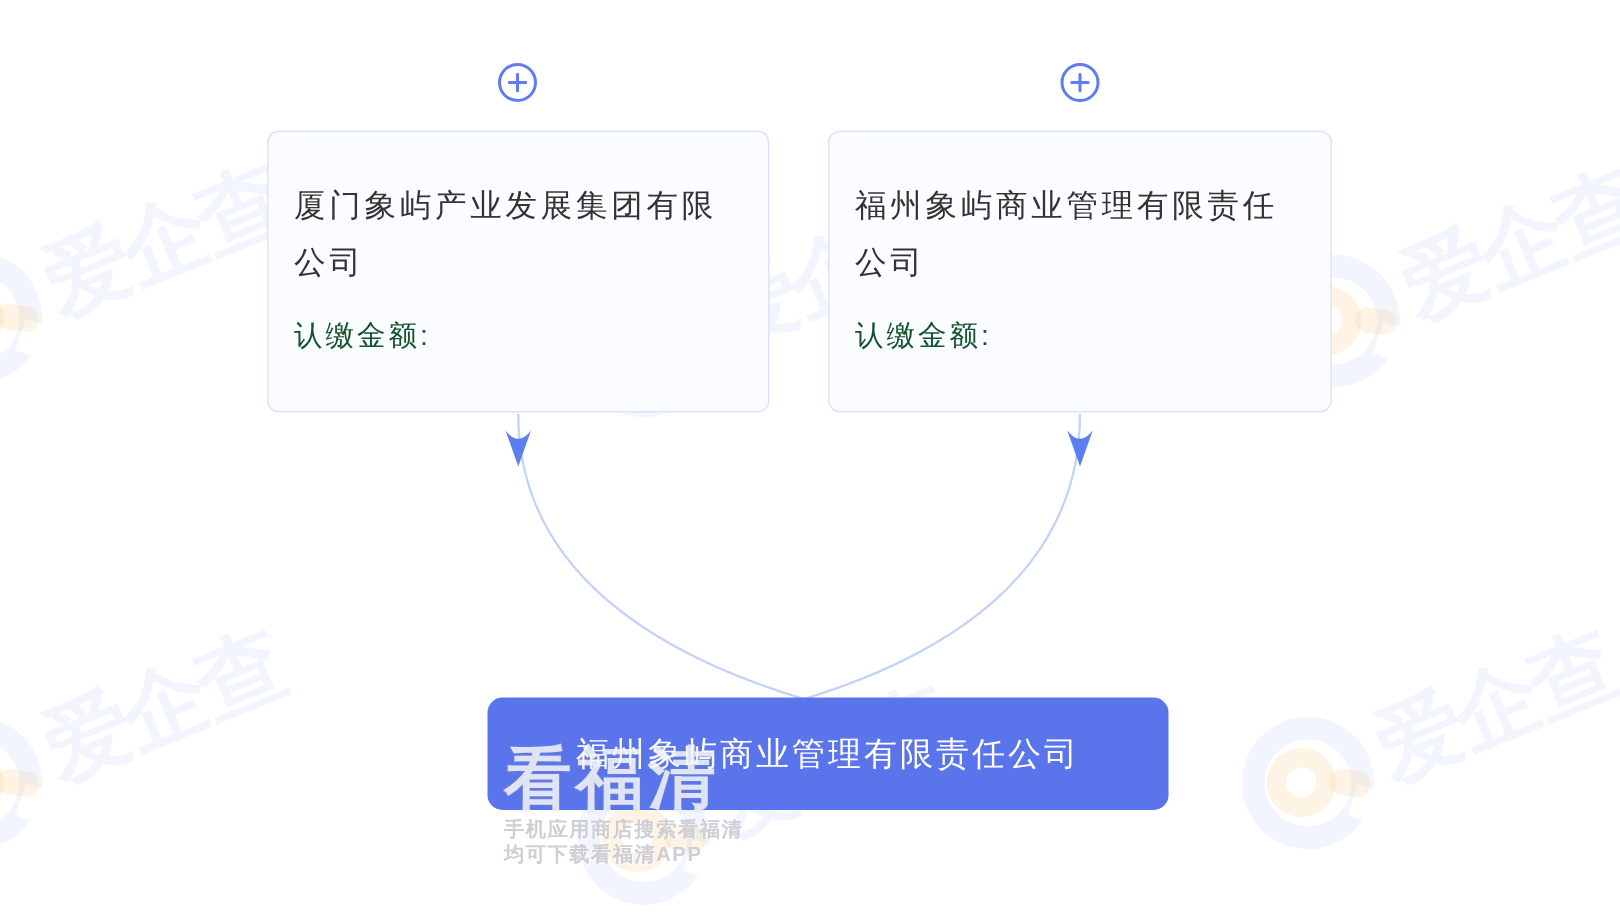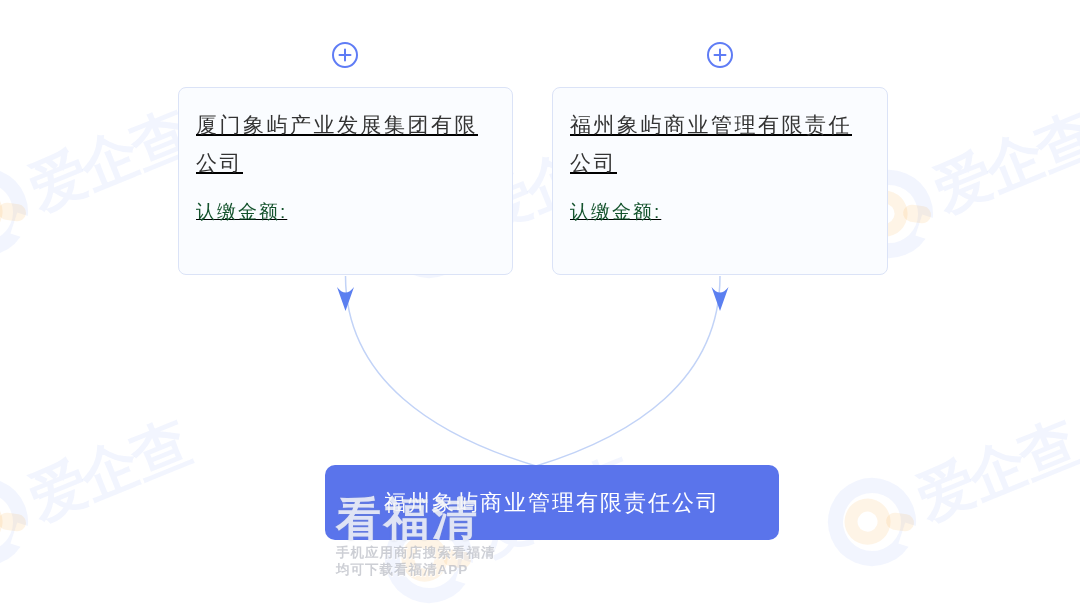--- a/index.html
+++ b/index.html
@@ -21,21 +21,21 @@
                background:rgba(250,173,60,0.13); border-radius:9px; transform:rotate(30deg); }
   .wm-text { font-size:58px; letter-spacing:-3px; color:rgba(110,140,240,0.09);
              margin-left:8px; white-space:nowrap; font-weight:bold; }
 
   
   .connectors { position:absolute; left:0; top:0; z-index:1; }
 
   
   .node-card { position:absolute; top:87px; width:336px; height:188px; box-sizing:border-box;
                background:#fafcff; border:1px solid #dbe3f7; border-radius:8px;
-               padding:18px 17px 0 17px; z-index:2; cursor:pointer;text-decoration:underline; }
+               padding:31px 17px 0 17px; z-index:2; cursor:pointer; }
   .card-left  { left:178px; width:335px; }
   .card-right { left:552px; }
   .card-title { font-size:21px; line-height:38px; letter-spacing:2.5px; color:#333333; }
   .card-label { margin-top:16px; font-size:19px; line-height:28px; letter-spacing:2px; color:#14532d; }
 
   
   .plus-icon { position:absolute; top:41px; width:28px; height:28px; z-index:2; cursor:pointer; }
   .plus-left  { left:331px; }
   .plus-right { left:706px; }
 

